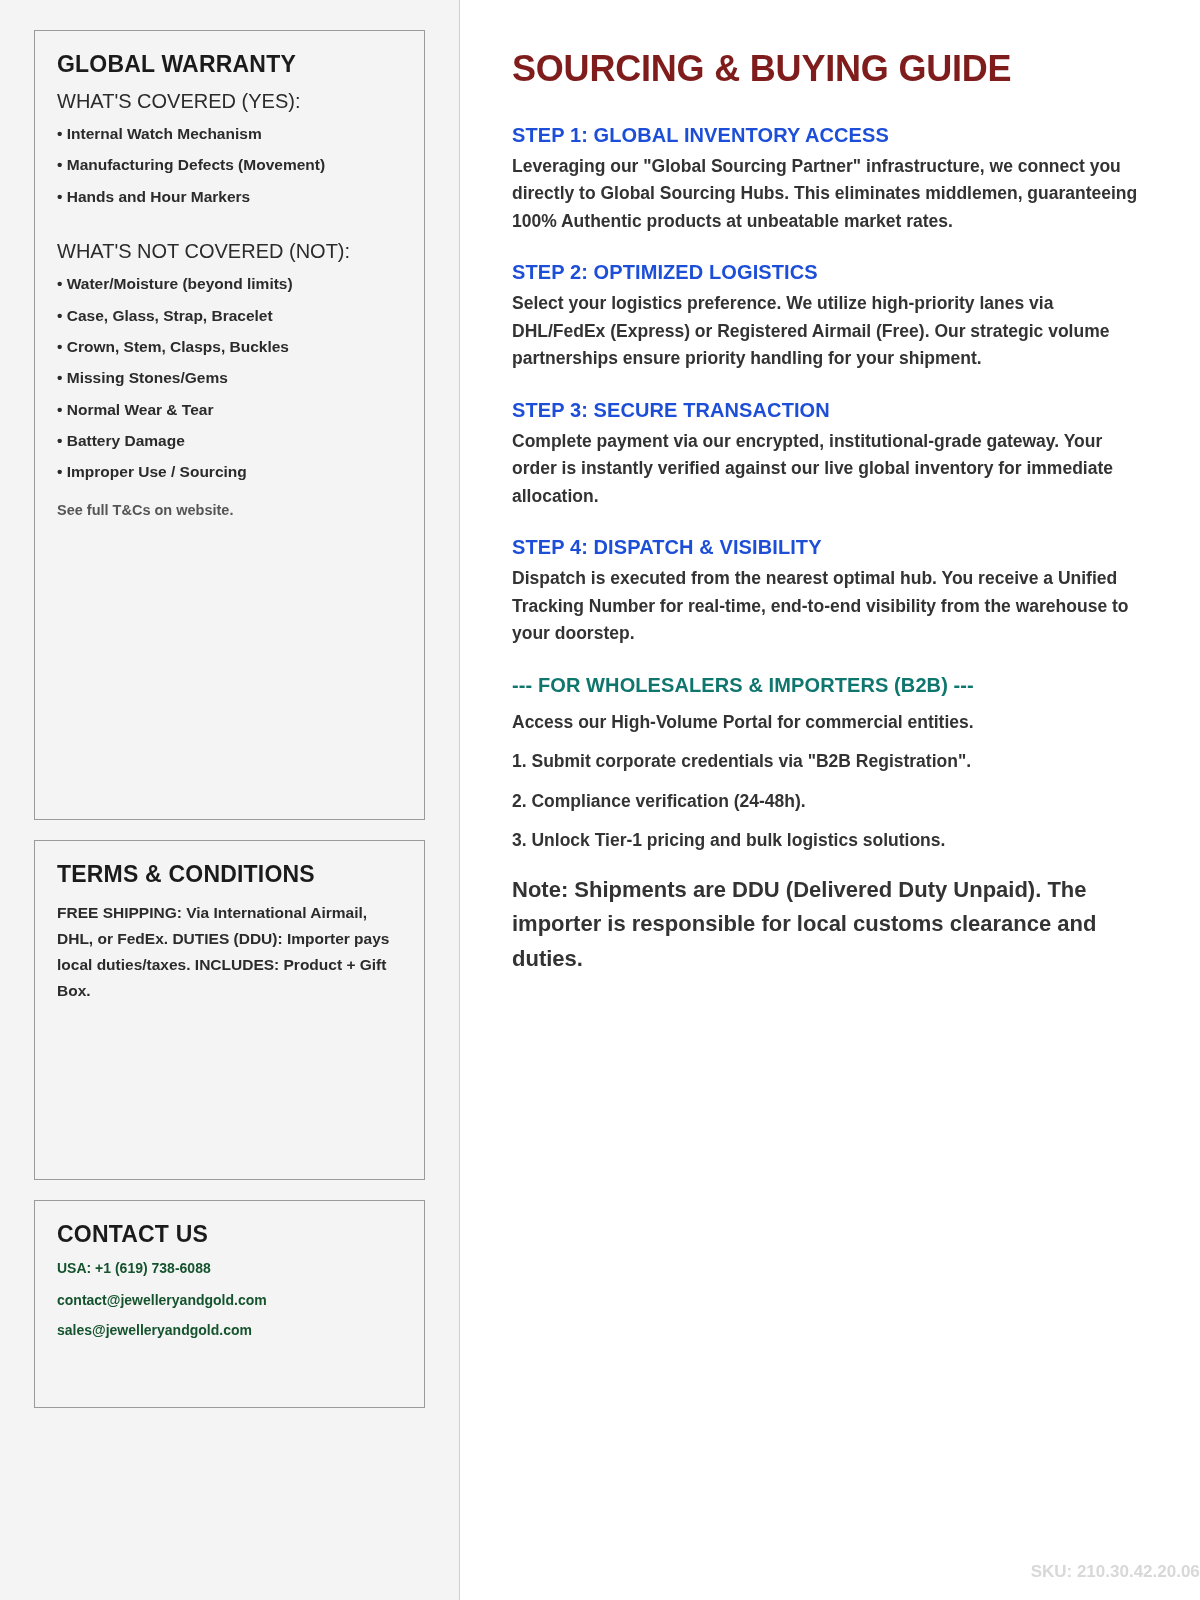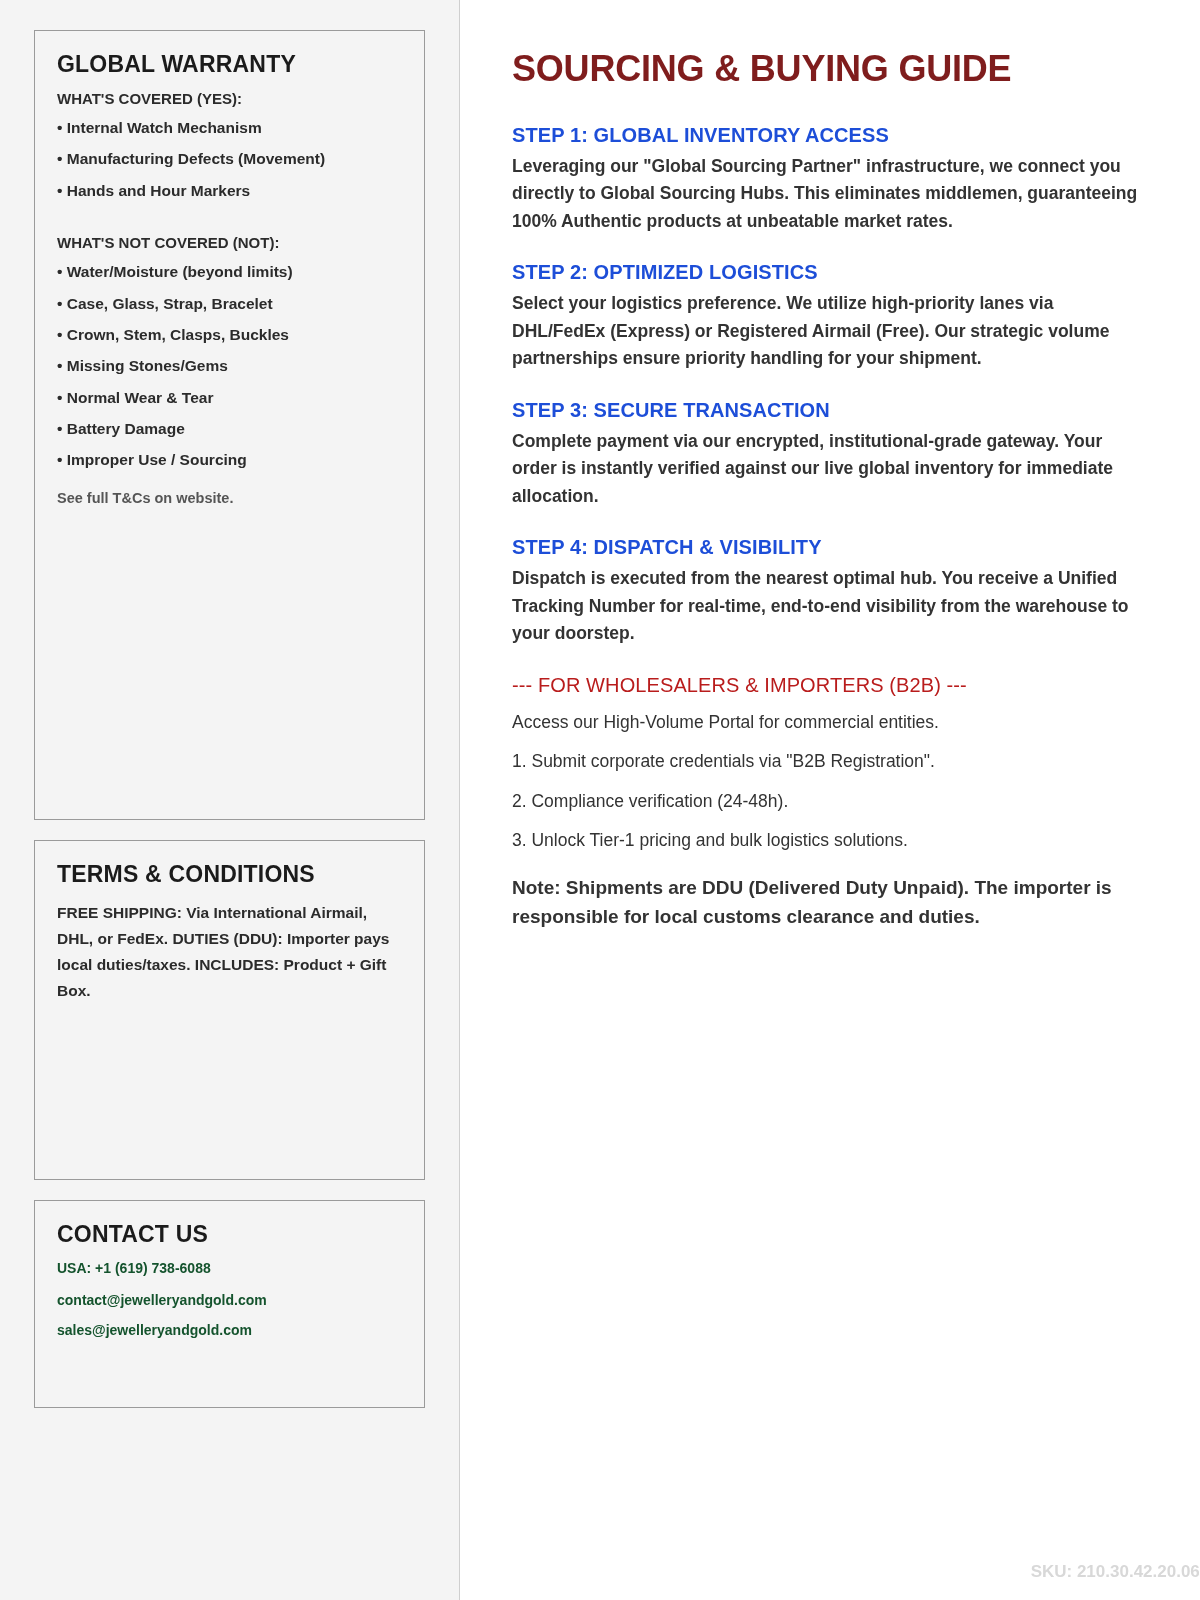--- a/index.html
+++ b/index.html
@@ -38,22 +38,22 @@
   .panel-contact { height: 208px; }
 
   .panel h2 {
     font-size: 23px;
     font-weight: bold;
     letter-spacing: 0.2px;
     color: #1b1b1b;
     margin-bottom: 12px;
   }
   .sub-head {
-    font-size: 15px;
-    font-weight: bold;
+    font-size: 20px;
+    font-weight: normal;
     color: #2b2b2b;
     margin-bottom: 11px;
   }
   .bullet {
     font-size: 15.5px;
     font-weight: bold;
     color: #2b2b2b;
     margin-bottom: 12px;
     line-height: 1.25;
   }
@@ -102,35 +102,35 @@
     letter-spacing: 0.1px;
   }
   .step p {
     font-size: 17.5px;
     font-weight: bold;
     line-height: 1.57;
     color: #333333;
   }
   .b2b-head {
     font-size: 20px;
-    font-weight: normal;
-    color: #b91c1c;
+    font-weight: bold;
+    color: #0f766e;
     margin-top: 8px;
     margin-bottom: 12px;
     letter-spacing: 0.1px;
   }
   .b2b-para {
     font-size: 17.5px;
-    font-weight: normal;
+    font-weight: bold;
     line-height: 1.57;
     color: #333333;
     margin-bottom: 12px;
   }
   .b2b-note {
-    font-size: 19px;
+    font-size: 22px;
     font-weight: bold;
     line-height: 1.57;
     color: #333333;
     margin-top: 18px;
   }
 
   .sku {
     position: absolute;
     right: -14px;
     bottom: 18px;

